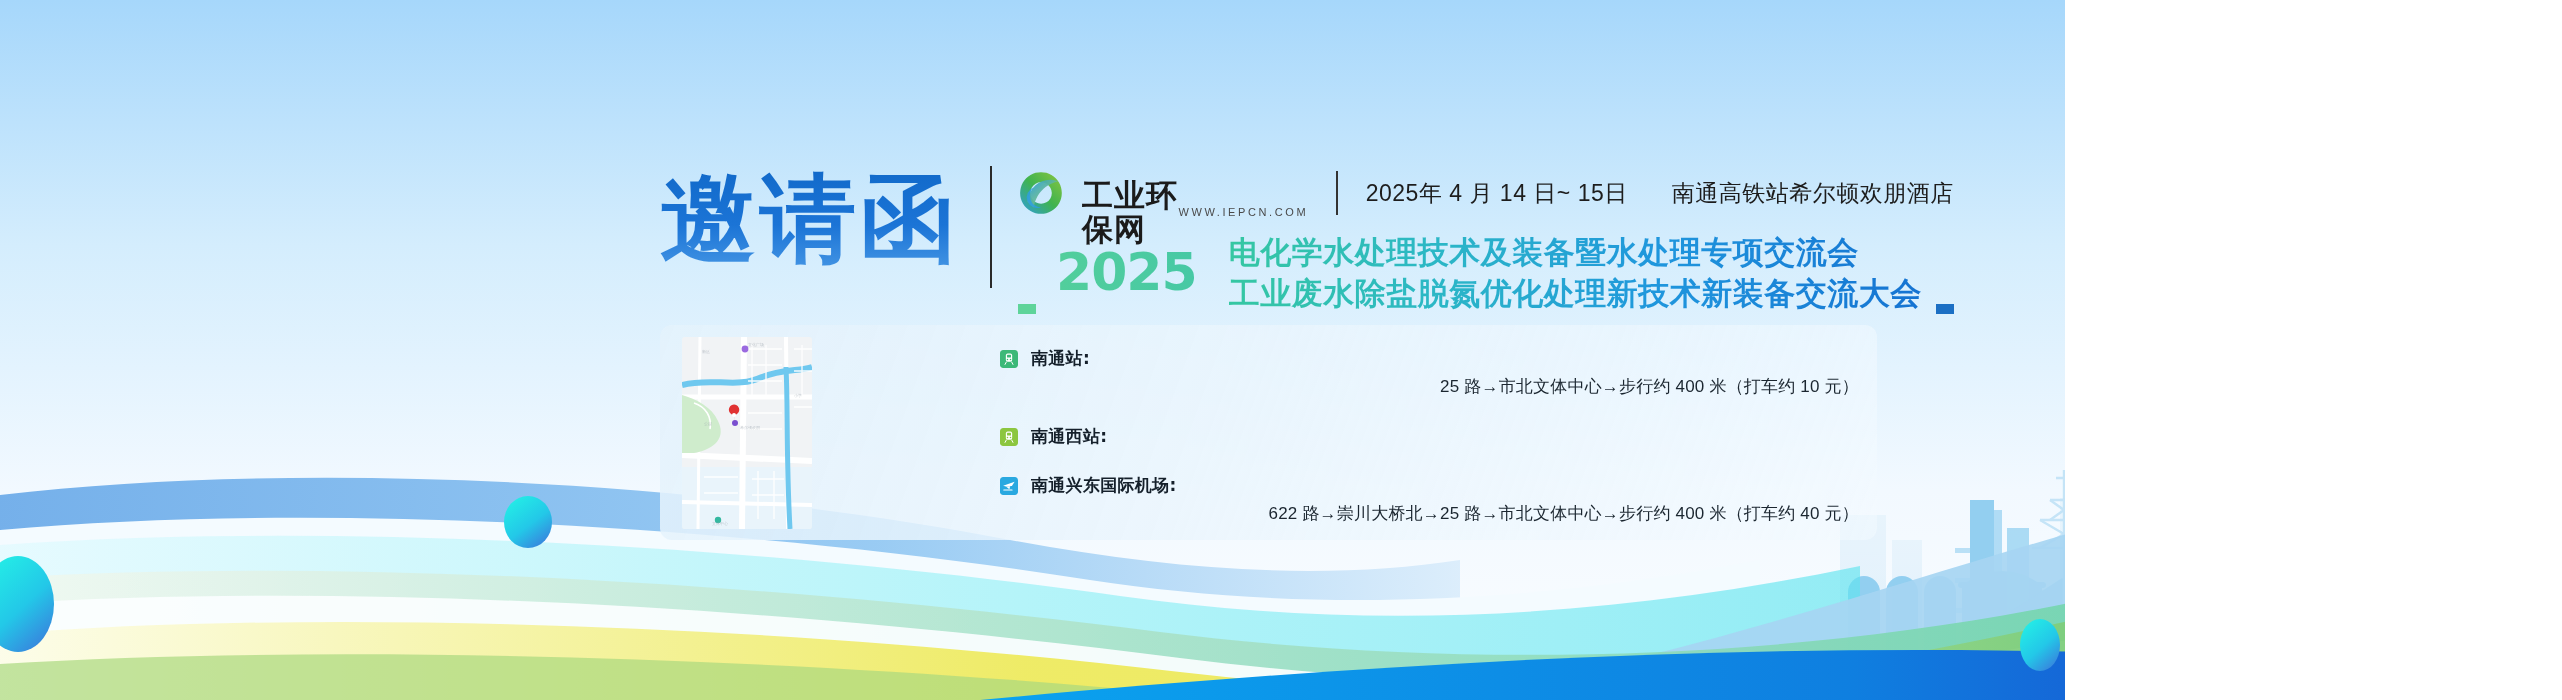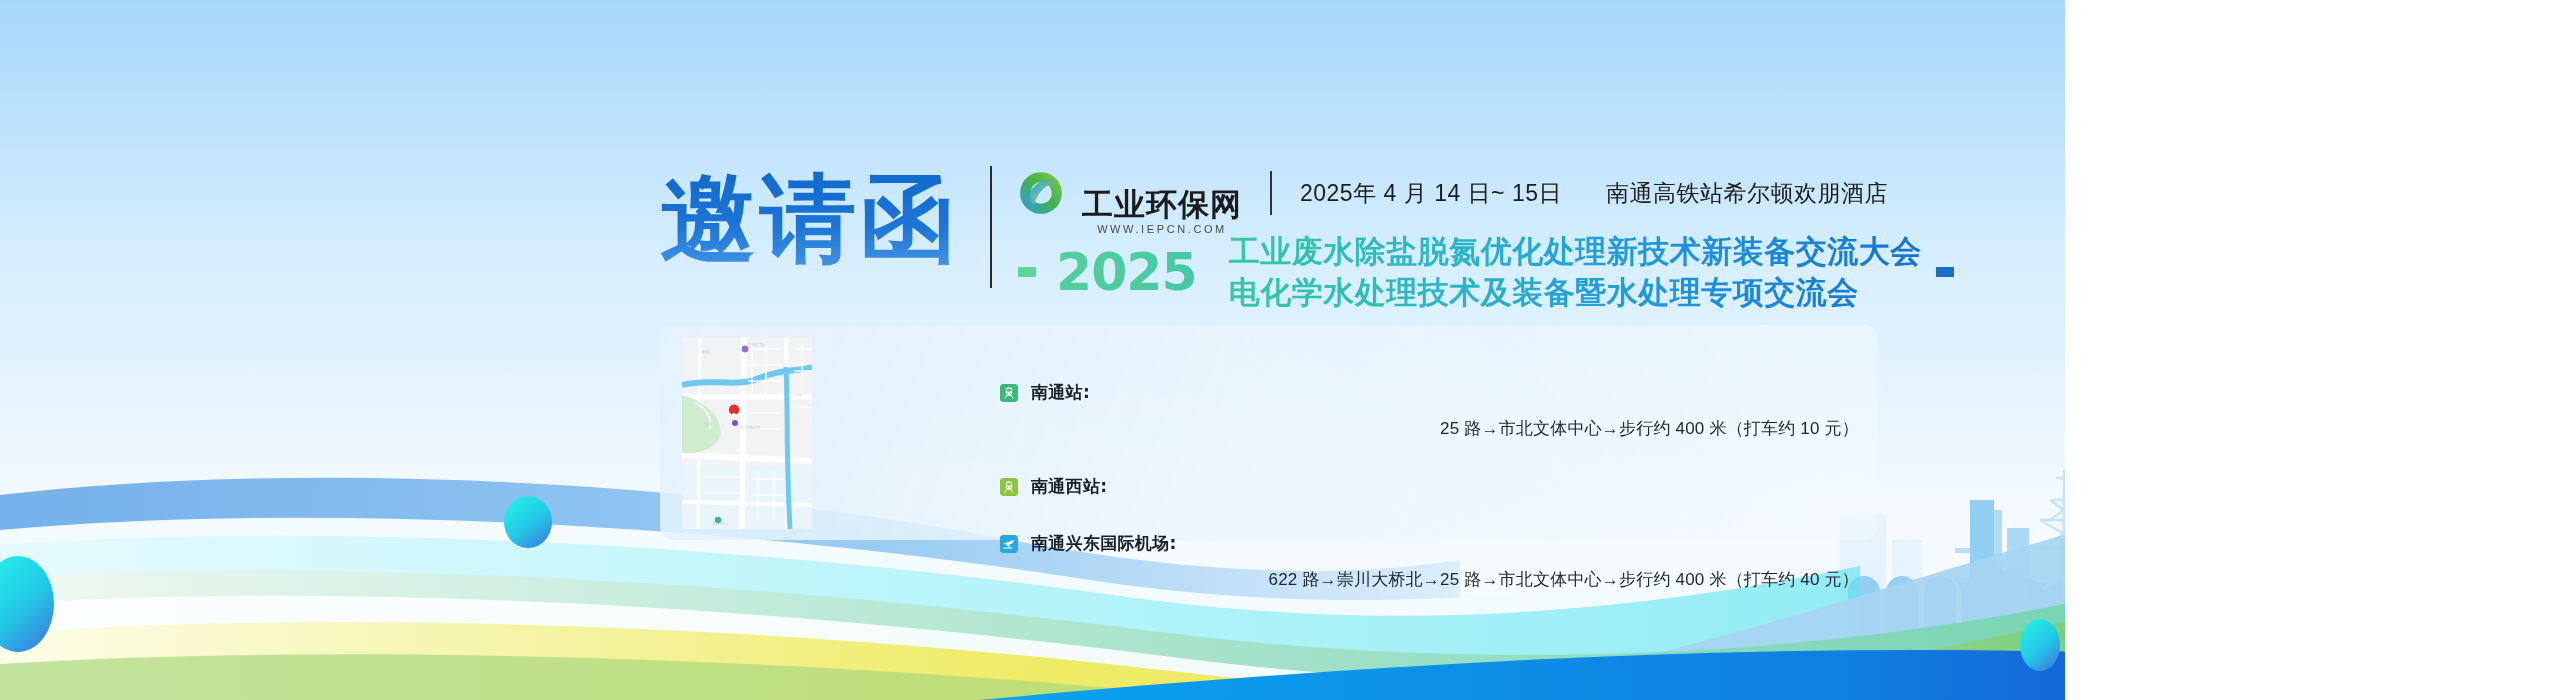--- a/index.html
+++ b/index.html
@@ -28,35 +28,35 @@
     -webkit-background-clip:text; background-clip:text; color:transparent;
     text-shadow:none; white-space:nowrap;
   }
   .vdiv{
     width:2px; height:122px; background:#2a2a2a; margin:6px 26px 0 30px; flex:none;
   }
   .hright{ display:flex; flex-direction:column; gap:6px; padding-top:4px; }
 
   .row1{ display:flex; align-items:center; gap:18px; height:58px; }
   .logo-mark{ width:46px; height:46px; flex:none; }
-  .logo-text-wrap{ display:flex; flex-direction:column; align-items:center;margin-top:37px; }
+  .logo-text-wrap{ display:flex; flex-direction:row; align-items:center;margin-top:37px; }
   .logo-cn{
     font-family:"DejaVu Sans","Liberation Sans",sans-serif;
     font-size:31px; font-weight:bold; color:#1b1b1b; letter-spacing:1px; line-height:34px;
   }
   .logo-url{
     font-size:11px; letter-spacing:2.6px; color:#4a4a4a; line-height:14px; margin-top:1px;
   }
   .thin-div{ width:2px; height:44px; background:#333; margin:0 10px; }
   .date-txt, .venue-txt{
     font-size:23px; color:#1d1d1d; letter-spacing:0.5px; white-space:nowrap;
   }
   .venue-txt{ margin-left:26px; }
 
-  .row2{ display:flex; align-items:center; margin-top:2px; }
+  .row2{ display:flex; align-items:flex-end; margin-top:2px; }
   .brk{ width:18px; flex:none; position:relative; }
   .brk.left{ border-left:5px solid #5ed49a; border-top:5px solid #5ed49a; border-bottom:5px solid #5ed49a; }
   .brk.right{ border-right:5px solid #1b6fc4; border-top:5px solid #1b6fc4; border-bottom:5px solid #1b6fc4; }
   .year{
     font-family:"DejaVu Sans","Liberation Sans",sans-serif;
     font-size:52px; font-weight:bold; letter-spacing:-1px; line-height:84px;
     padding:0 16px 0 20px;
     background:linear-gradient(90deg,#54cf9a 0%,#45c8a6 100%);
     -webkit-background-clip:text; background-clip:text; color:transparent;
   }
@@ -76,21 +76,21 @@
     border-radius:12px;
   }
   .map{
     position:absolute; left:22px; top:12px; width:130px; height:192px;
     border-radius:3px; overflow:hidden; filter:blur(0.4px);
   }
   .info{
     position:absolute; left:340px; top:22px; right:18px; bottom:14px;
     display:flex; flex-direction:column; justify-content:space-between;
   }
-  .grp{ display:flex; flex-direction:column; gap:13px;margin-top:34px; }
+  .grp{ display:flex; flex-direction:column; gap:5px; }
   .grp-head{ display:flex; align-items:center; gap:13px; }
   .ic{ width:18px; height:18px; border-radius:3px; flex:none; display:block; }
   .grp-name{
     font-family:"DejaVu Sans","Liberation Sans",sans-serif;
     font-size:17px; font-weight:bold; color:#15202b; letter-spacing:0.3px; white-space:nowrap;
   }
   .grp-detail{
     font-size:17px; color:#1b2630; letter-spacing:0.2px; white-space:nowrap; line-height:24px;text-align:right;
   }
 </style>
@@ -272,22 +272,22 @@
 
         <div class="date-txt">2025年 4 月 14 日~ 15日</div>
         <div class="venue-txt">南通高铁站希尔顿欢朋酒店</div>
       </div>
 
       <div class="row2">
         <div class="brk left"></div>
         <div class="year">2025</div>
         <div class="slim-div"></div>
         <div class="titles">
+          <div class="conf-line">电化学水处理技术及装备暨水处理专项交流会</div>
           <div class="conf-line">工业废水除盐脱氮优化处理新技术新装备交流大会</div>
-          <div class="conf-line">电化学水处理技术及装备暨水处理专项交流会</div>
         </div>
         <div class="brk right"></div>
       </div>
 
     </div>
   </div>
 
   <div class="panel">
 
     <svg class="map" viewBox="0 0 130 192">

